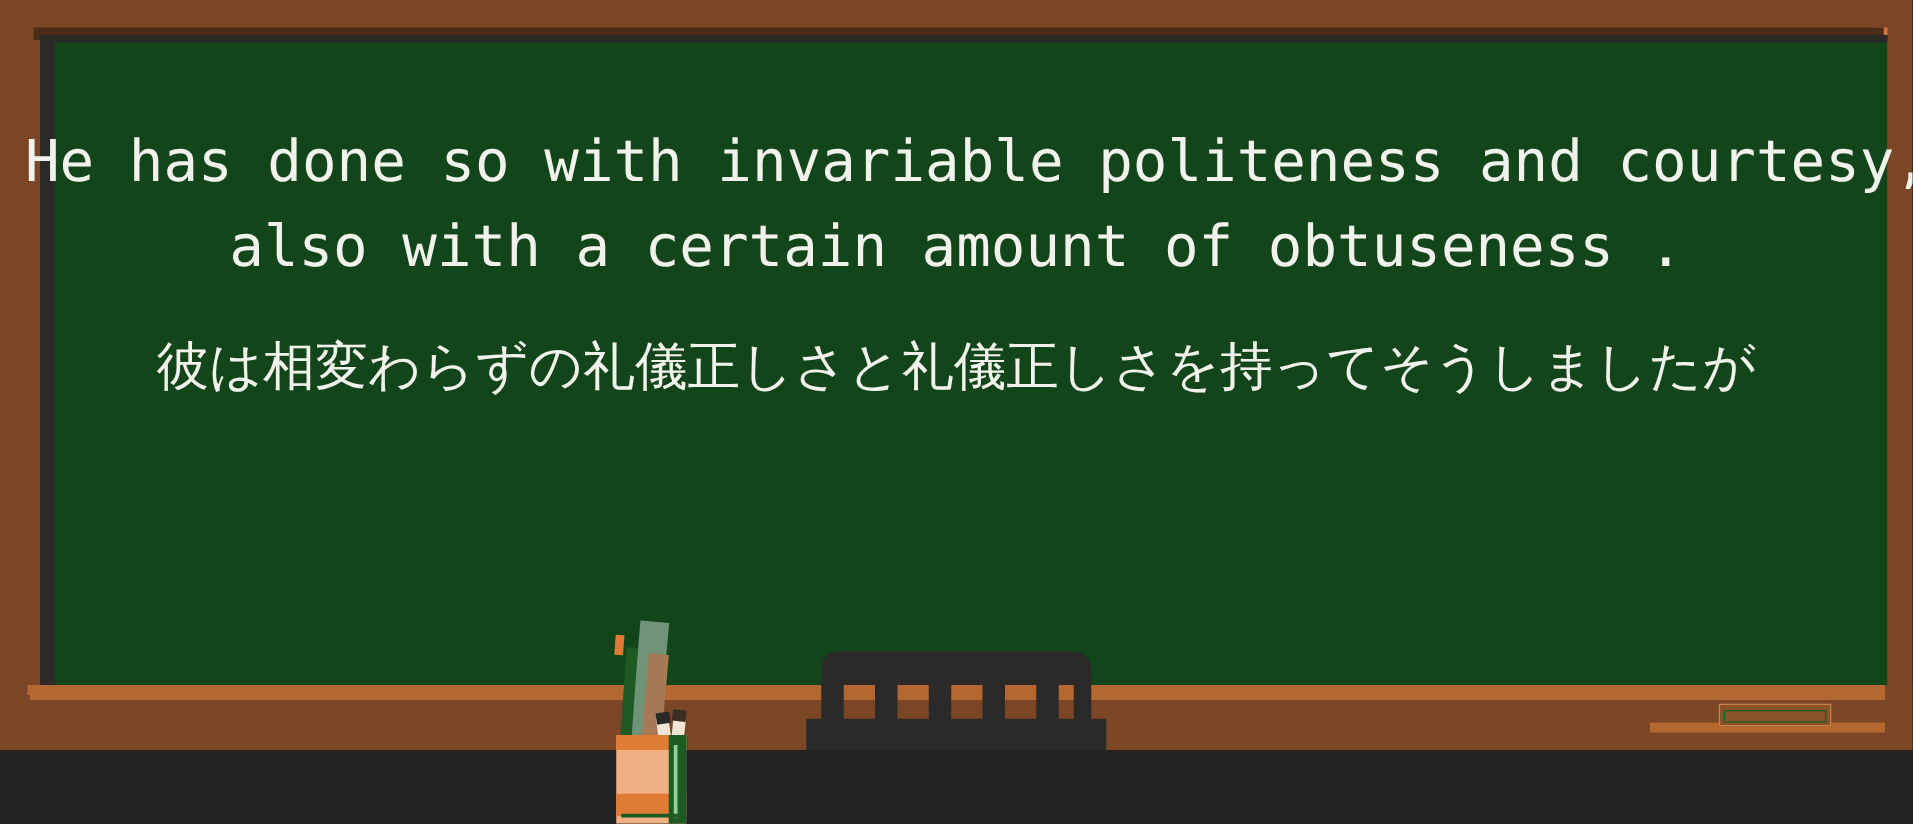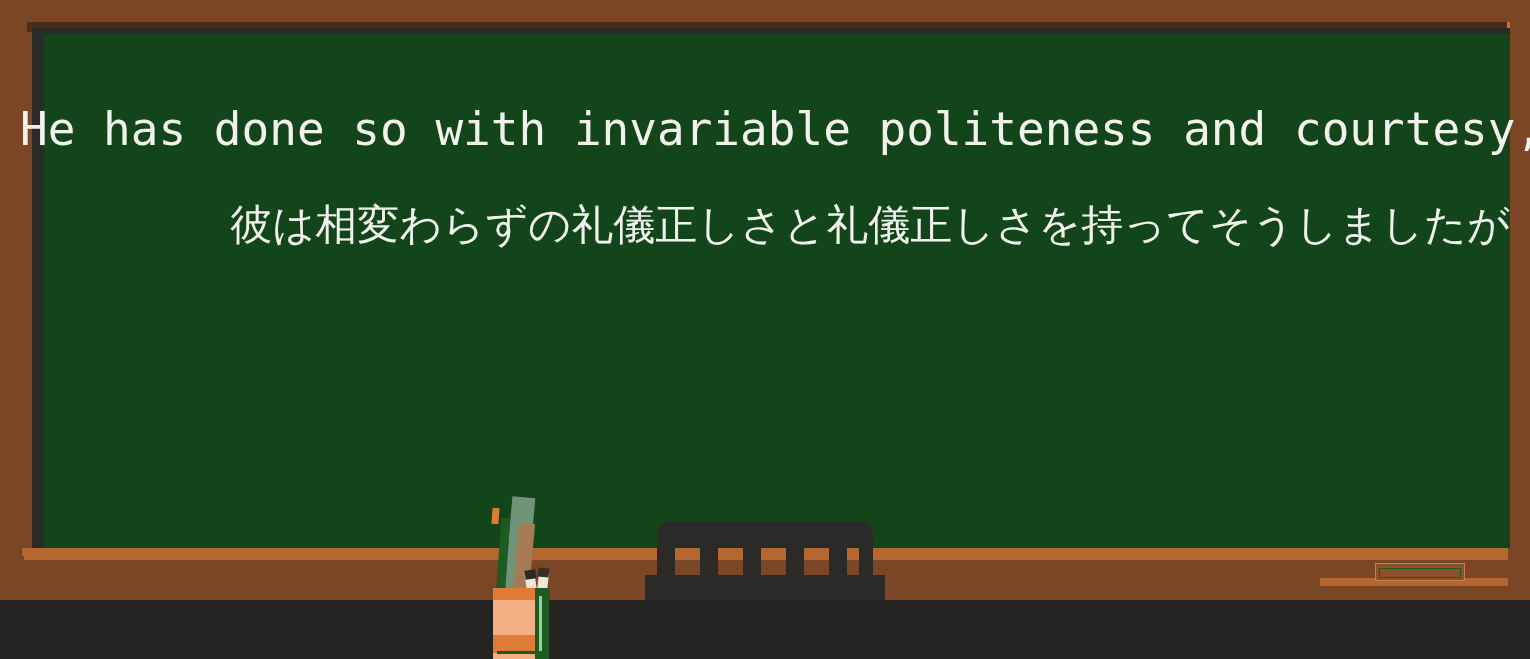--- a/index.html
+++ b/index.html
@@ -90,21 +90,20 @@
     line-height: 68px;
     letter-spacing: 0px;
     white-space: pre;
   }
   .line-jp {
     font-family: "DejaVu Sans", sans-serif;
     font-size: 42px;
     line-height: 68px;
     margin-top: 28px;
     white-space: pre;
-    text-align: right;
   }
 
   
   .ledge {
     position: absolute;
     left: 0;
     top: 548px;
     width: 1530px;
     height: 52px;
     background: #7a4626;
@@ -334,20 +333,21 @@
   <div class="frame"></div>
   <div class="frame-right-highlight"></div>
   <div class="frame-top-shade"></div>
 
   <div class="board"></div>
   <div class="board-inner-left"></div>
   <div class="board-inner-top"></div>
 
   <div class="board-text">
     <div class="line-en">He has done so with invariable politeness and courtesy, but</div>
+    <div class="line-en">also with a certain amount of obtuseness .</div>
     <div class="line-jp">彼は相変わらずの礼儀正しさと礼儀正しさを持ってそうしましたが</div>
   </div>
 
   <div class="chair-back"></div>
 
   <div class="ledge"></div>
   <div class="ledge-top"></div>
   <div class="ledge-top-left"></div>
 
   <div class="chair-gap" style="left:657px;"></div>

